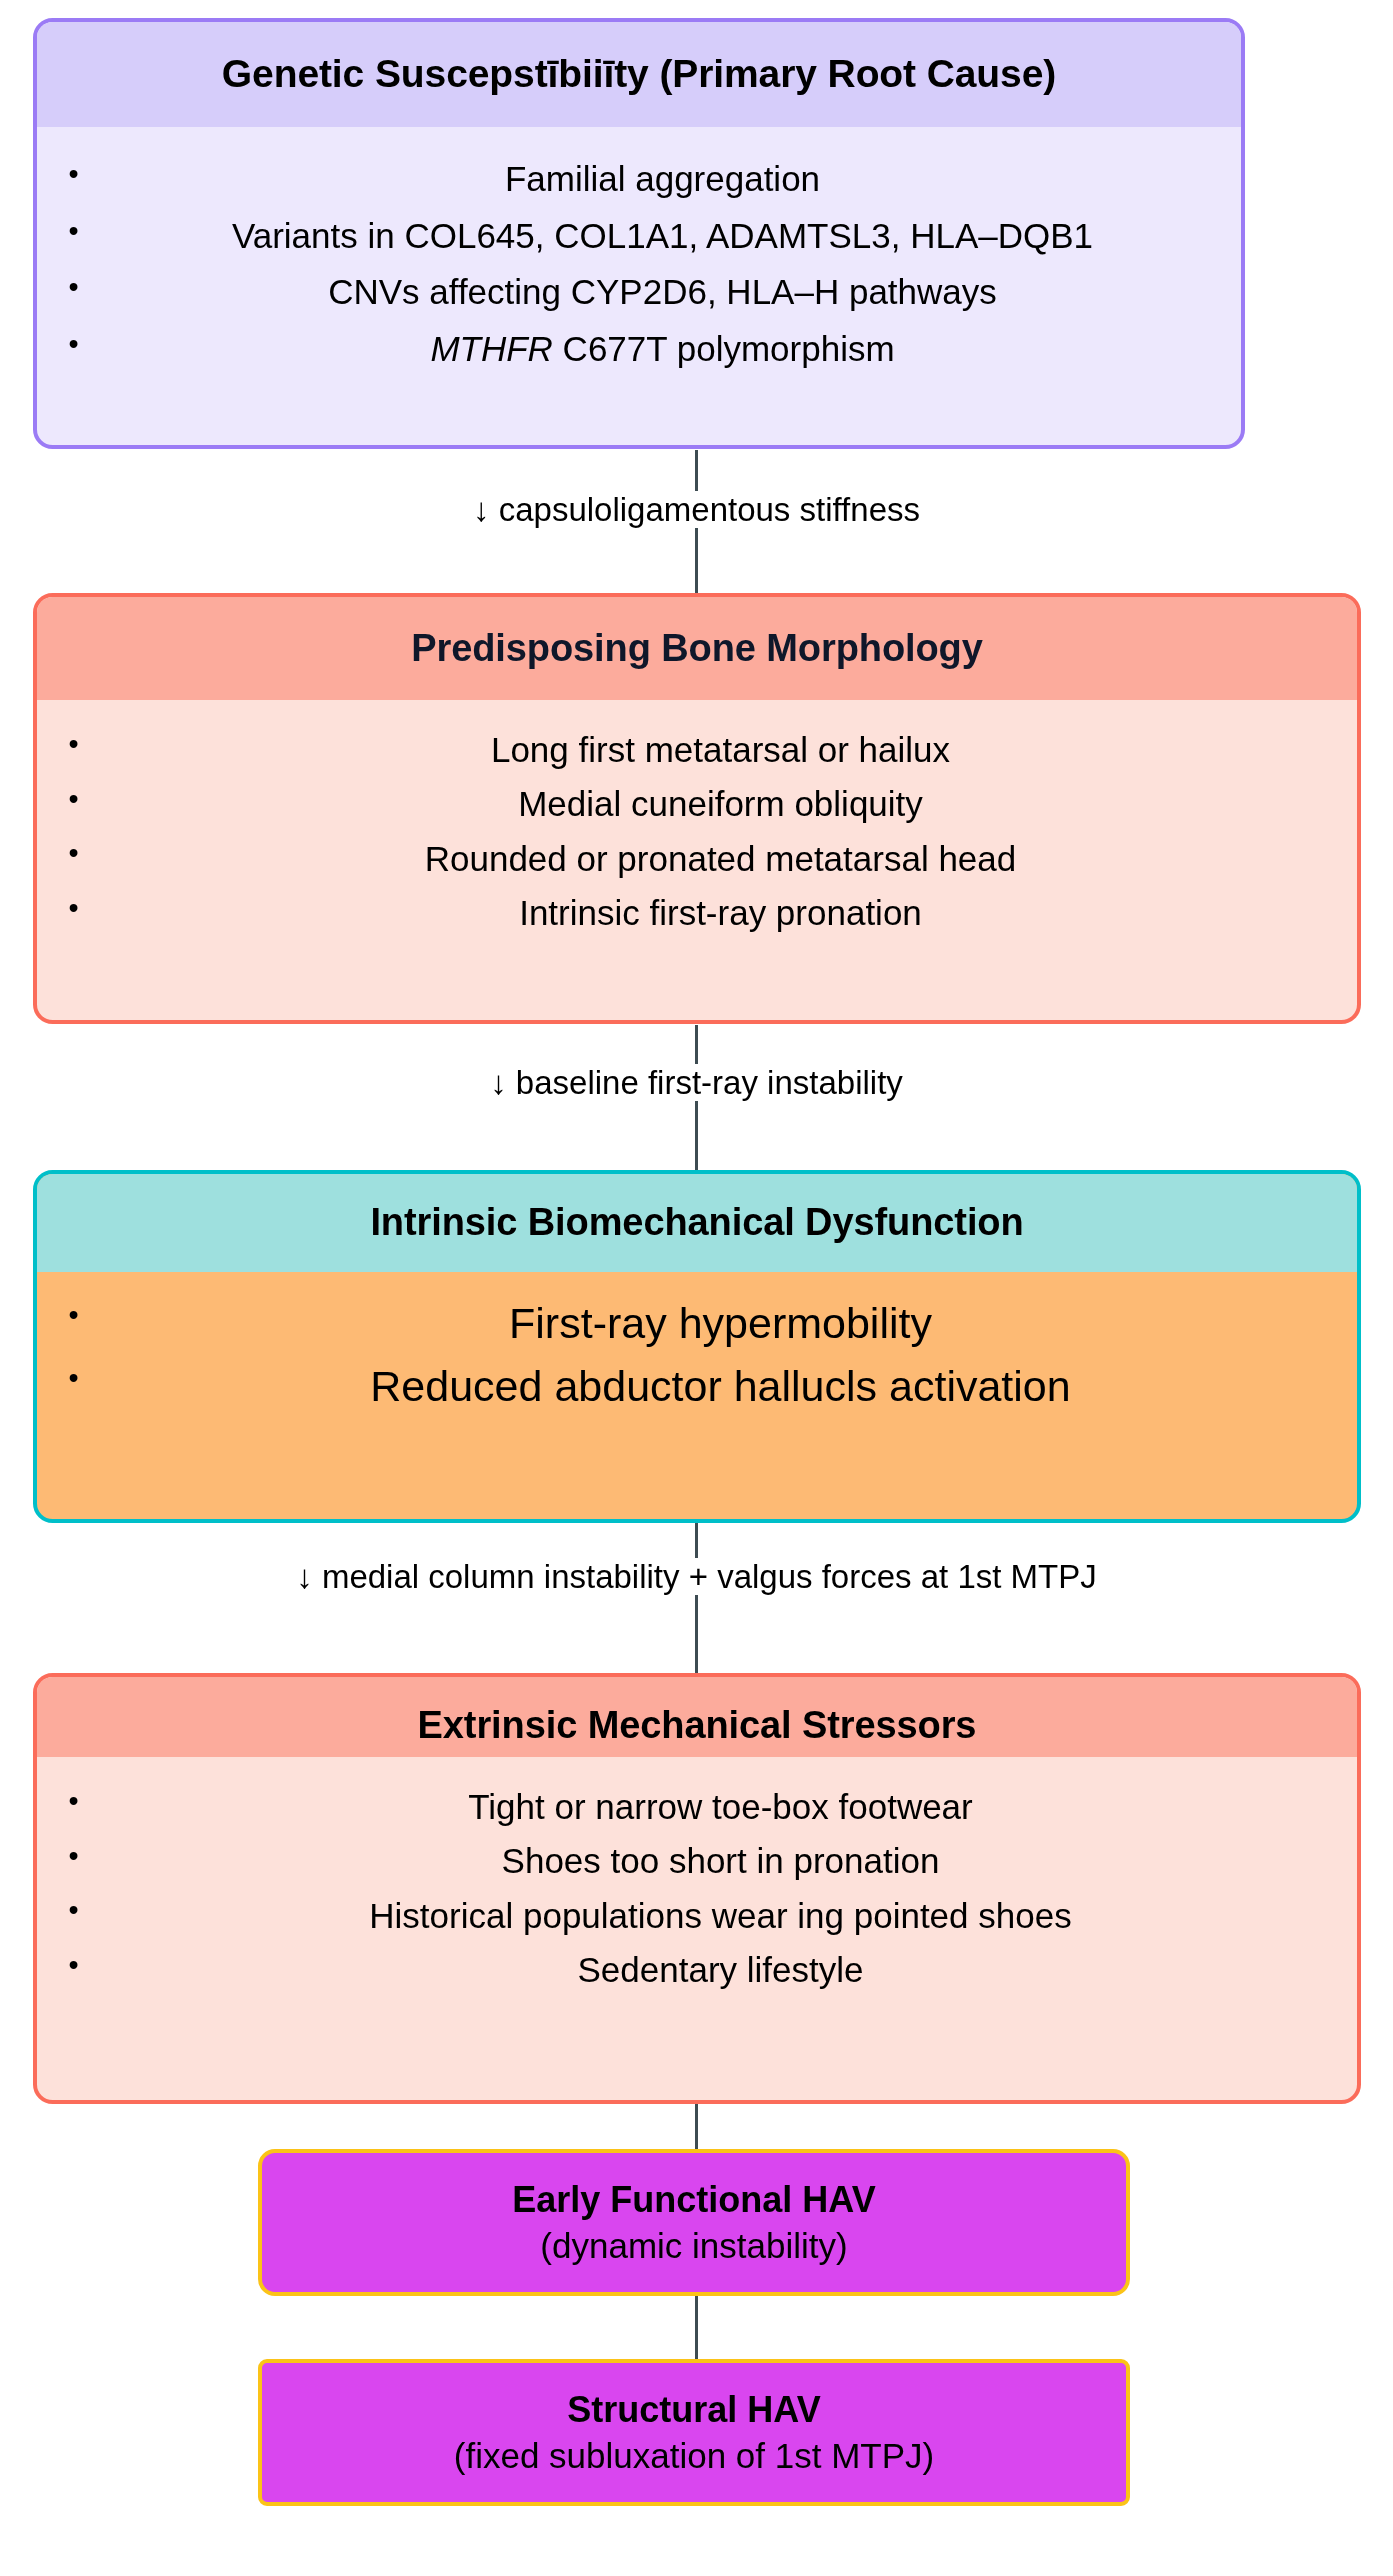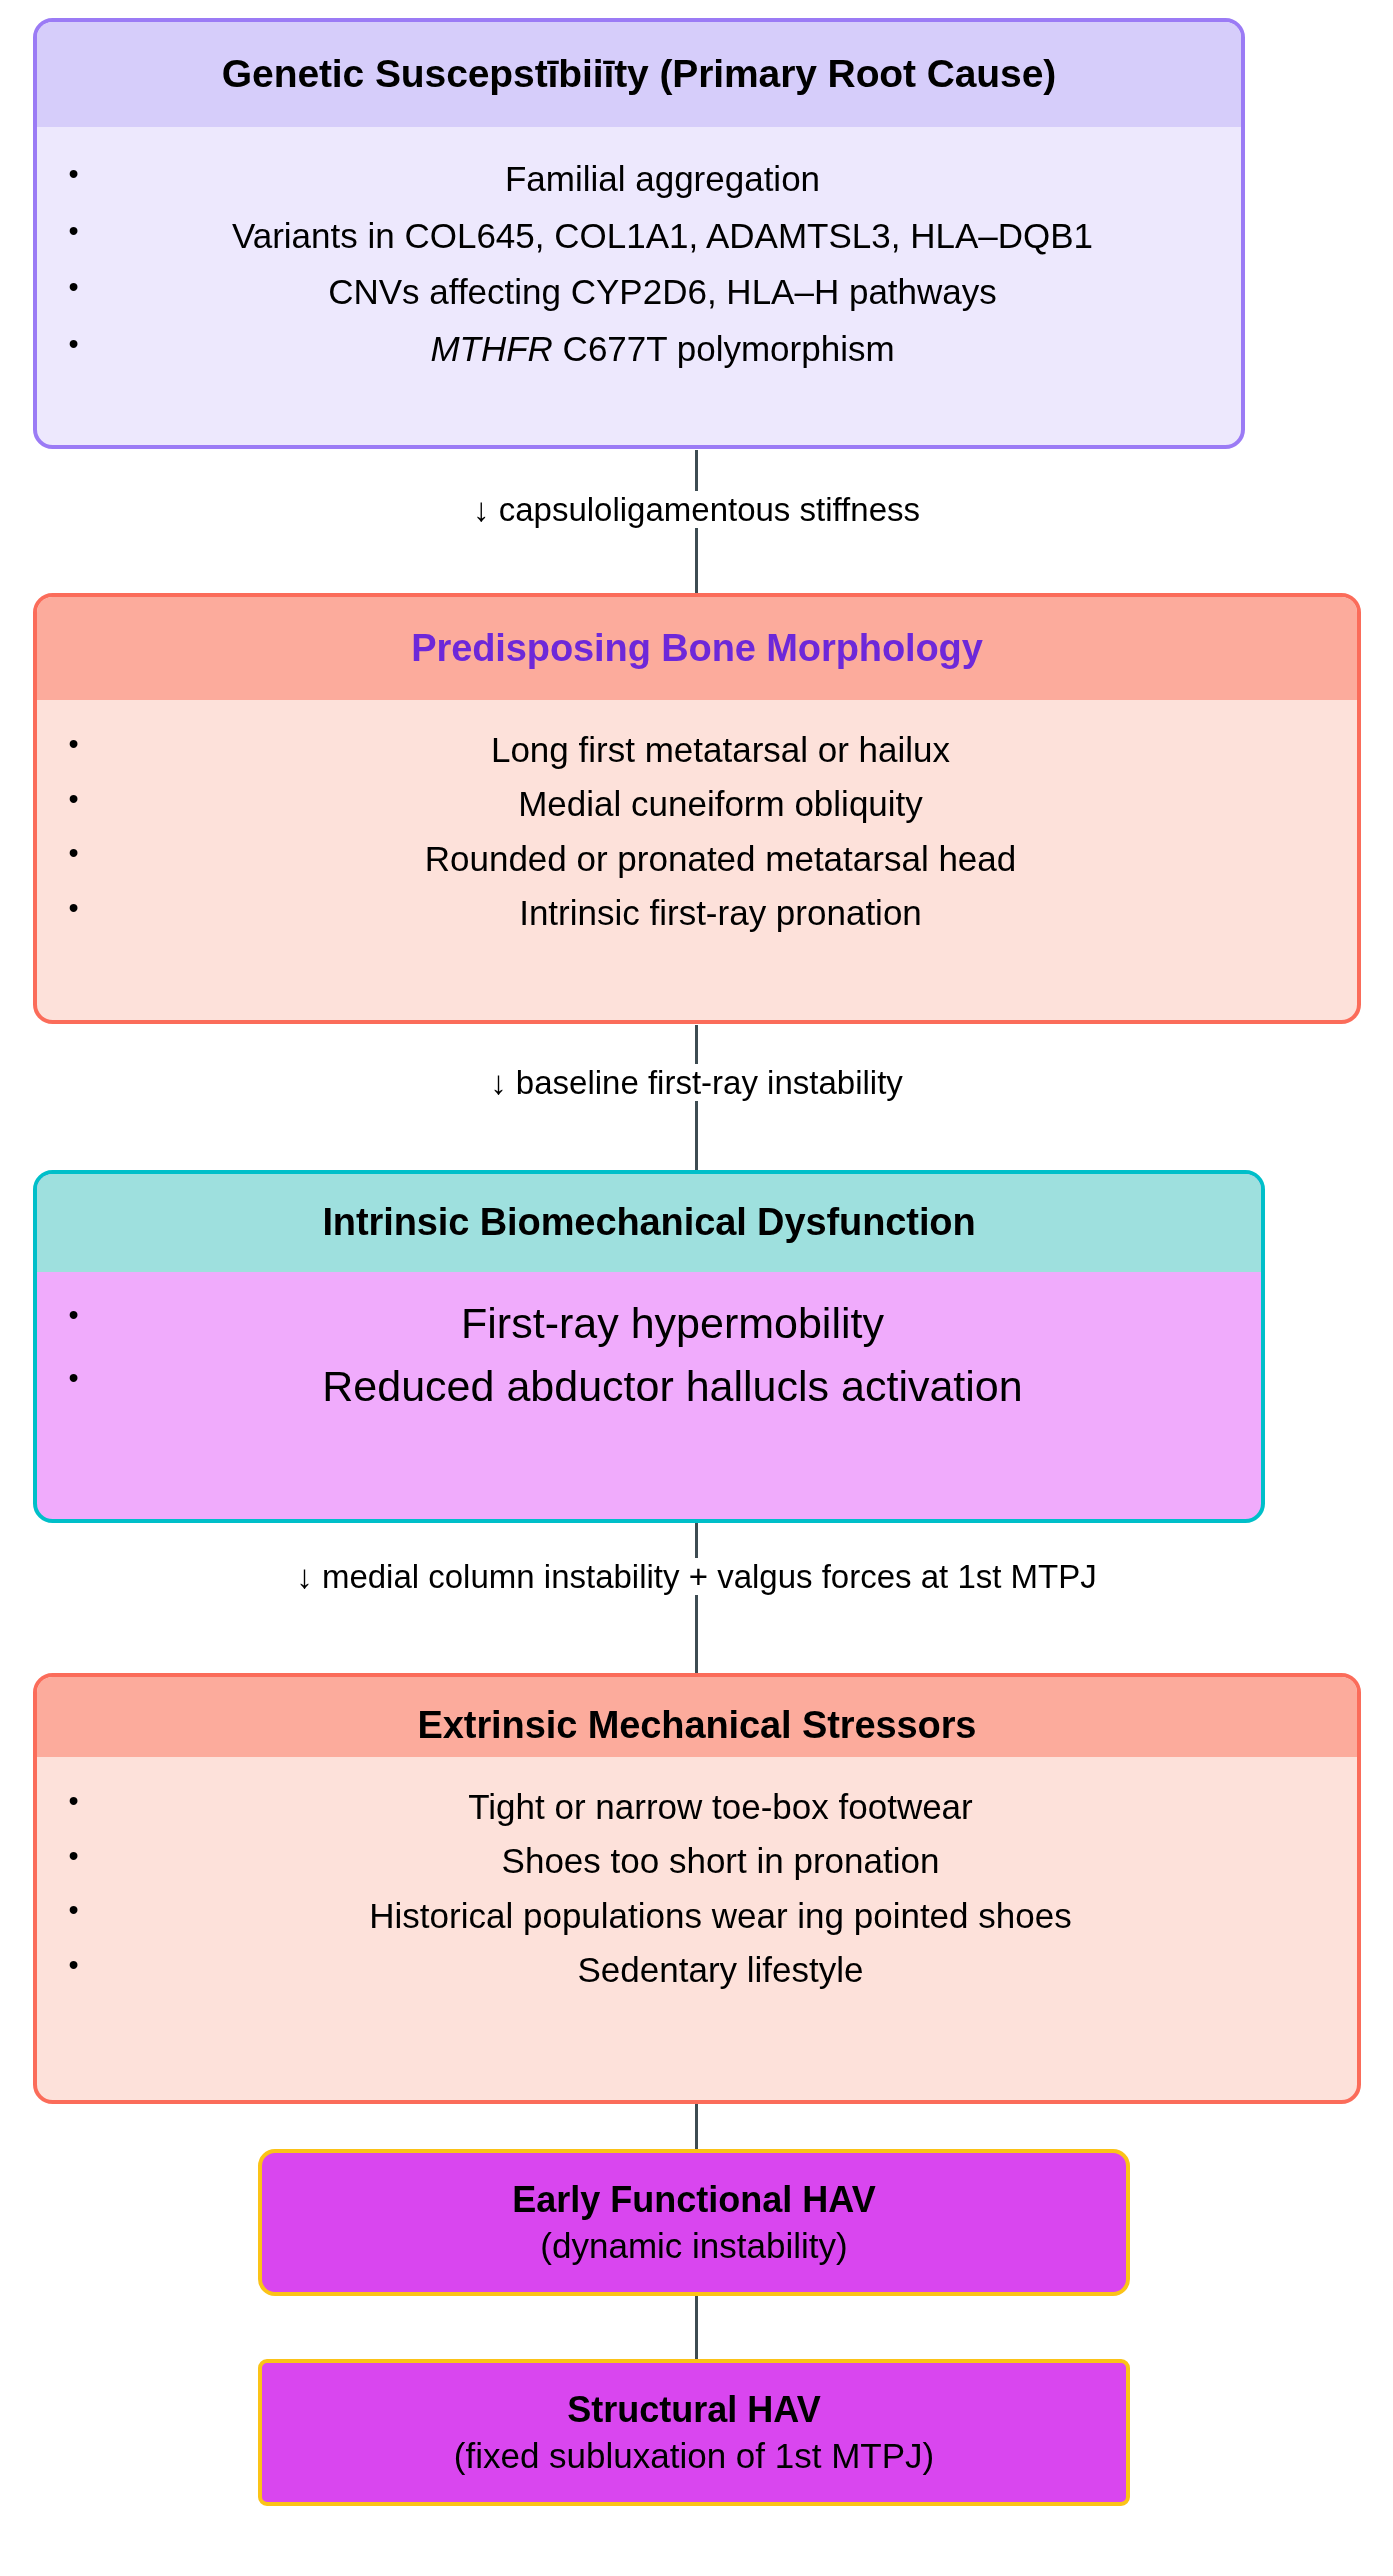--- a/index.html
+++ b/index.html
@@ -83,37 +83,37 @@
 
   
   #card-bone {
     left: 33px; top: 593px;
     width: 1328px; height: 431px;
     border-color: #fb6c5a;
     background: #fde1da;
   }
   #card-bone .card-header {
     background: #fcab9c;
-    color: #6d28d9;
+    color: #0f172a;
     font-size: 38px;
     height: 103px;
     line-height: 102px;
   }
   #card-bone .card-body { padding: 19.6px 0 0 0; }
   #card-bone .bullets li {
     font-size: 35px;
     margin-bottom: 19.6px;
   }
 
   
   #card-biomech {
     left: 33px; top: 1170px;
-    width: 1232px; height: 353px;
+    width: 1328px; height: 353px;
     border-color: #00bfc9;
-    background: #f0abfc;
+    background: #fdba74;
   }
   #card-biomech .card-header {
     background: #9ee0de;
     color: #000;
     font-size: 38px;
     height: 98px;
     line-height: 97px;
   }
   #card-biomech .card-body { padding: 18.3px 0 0 0; }
   #card-biomech .bullets li {

